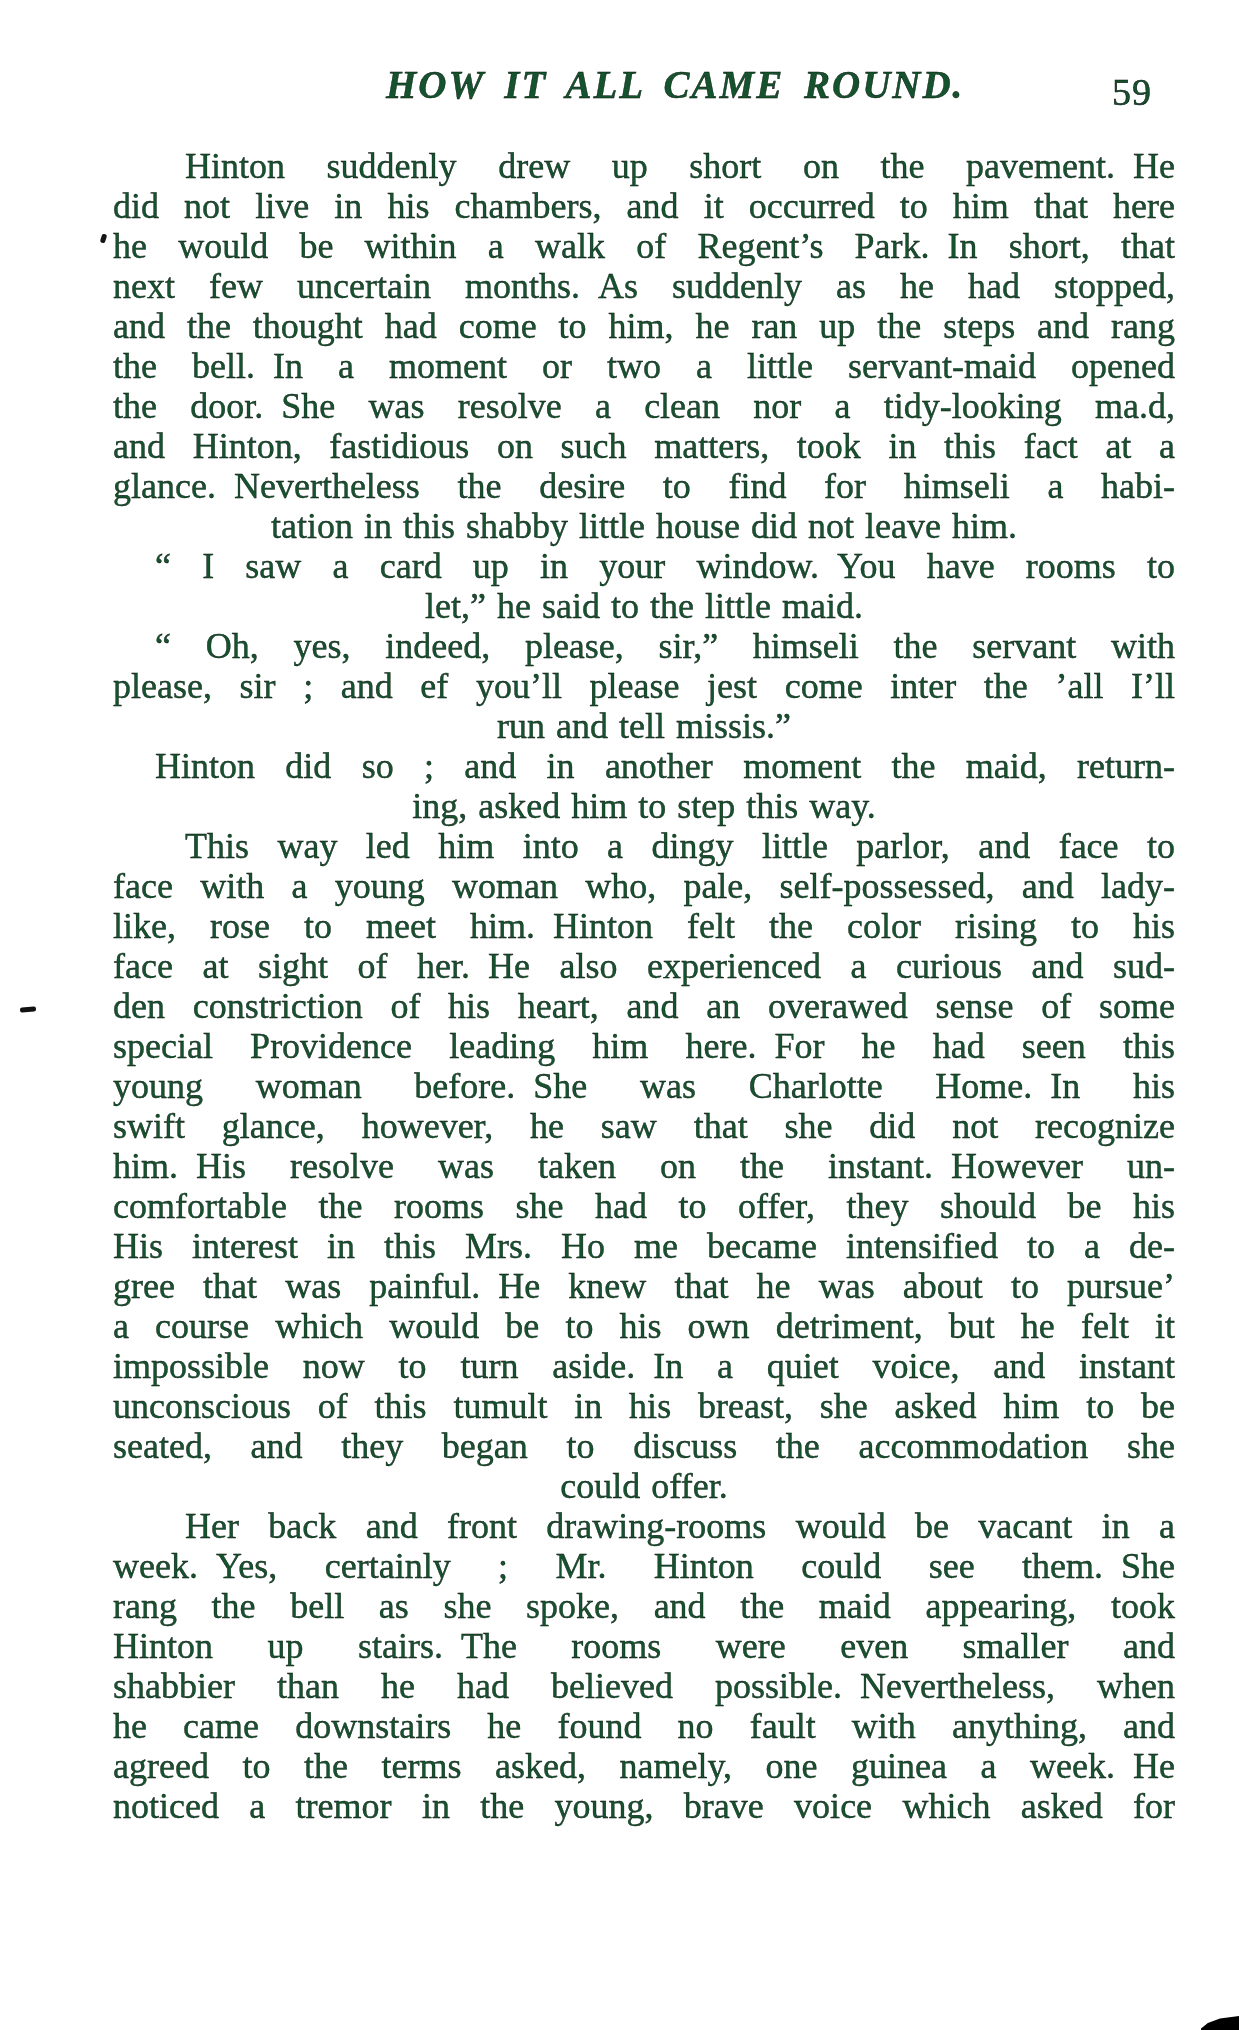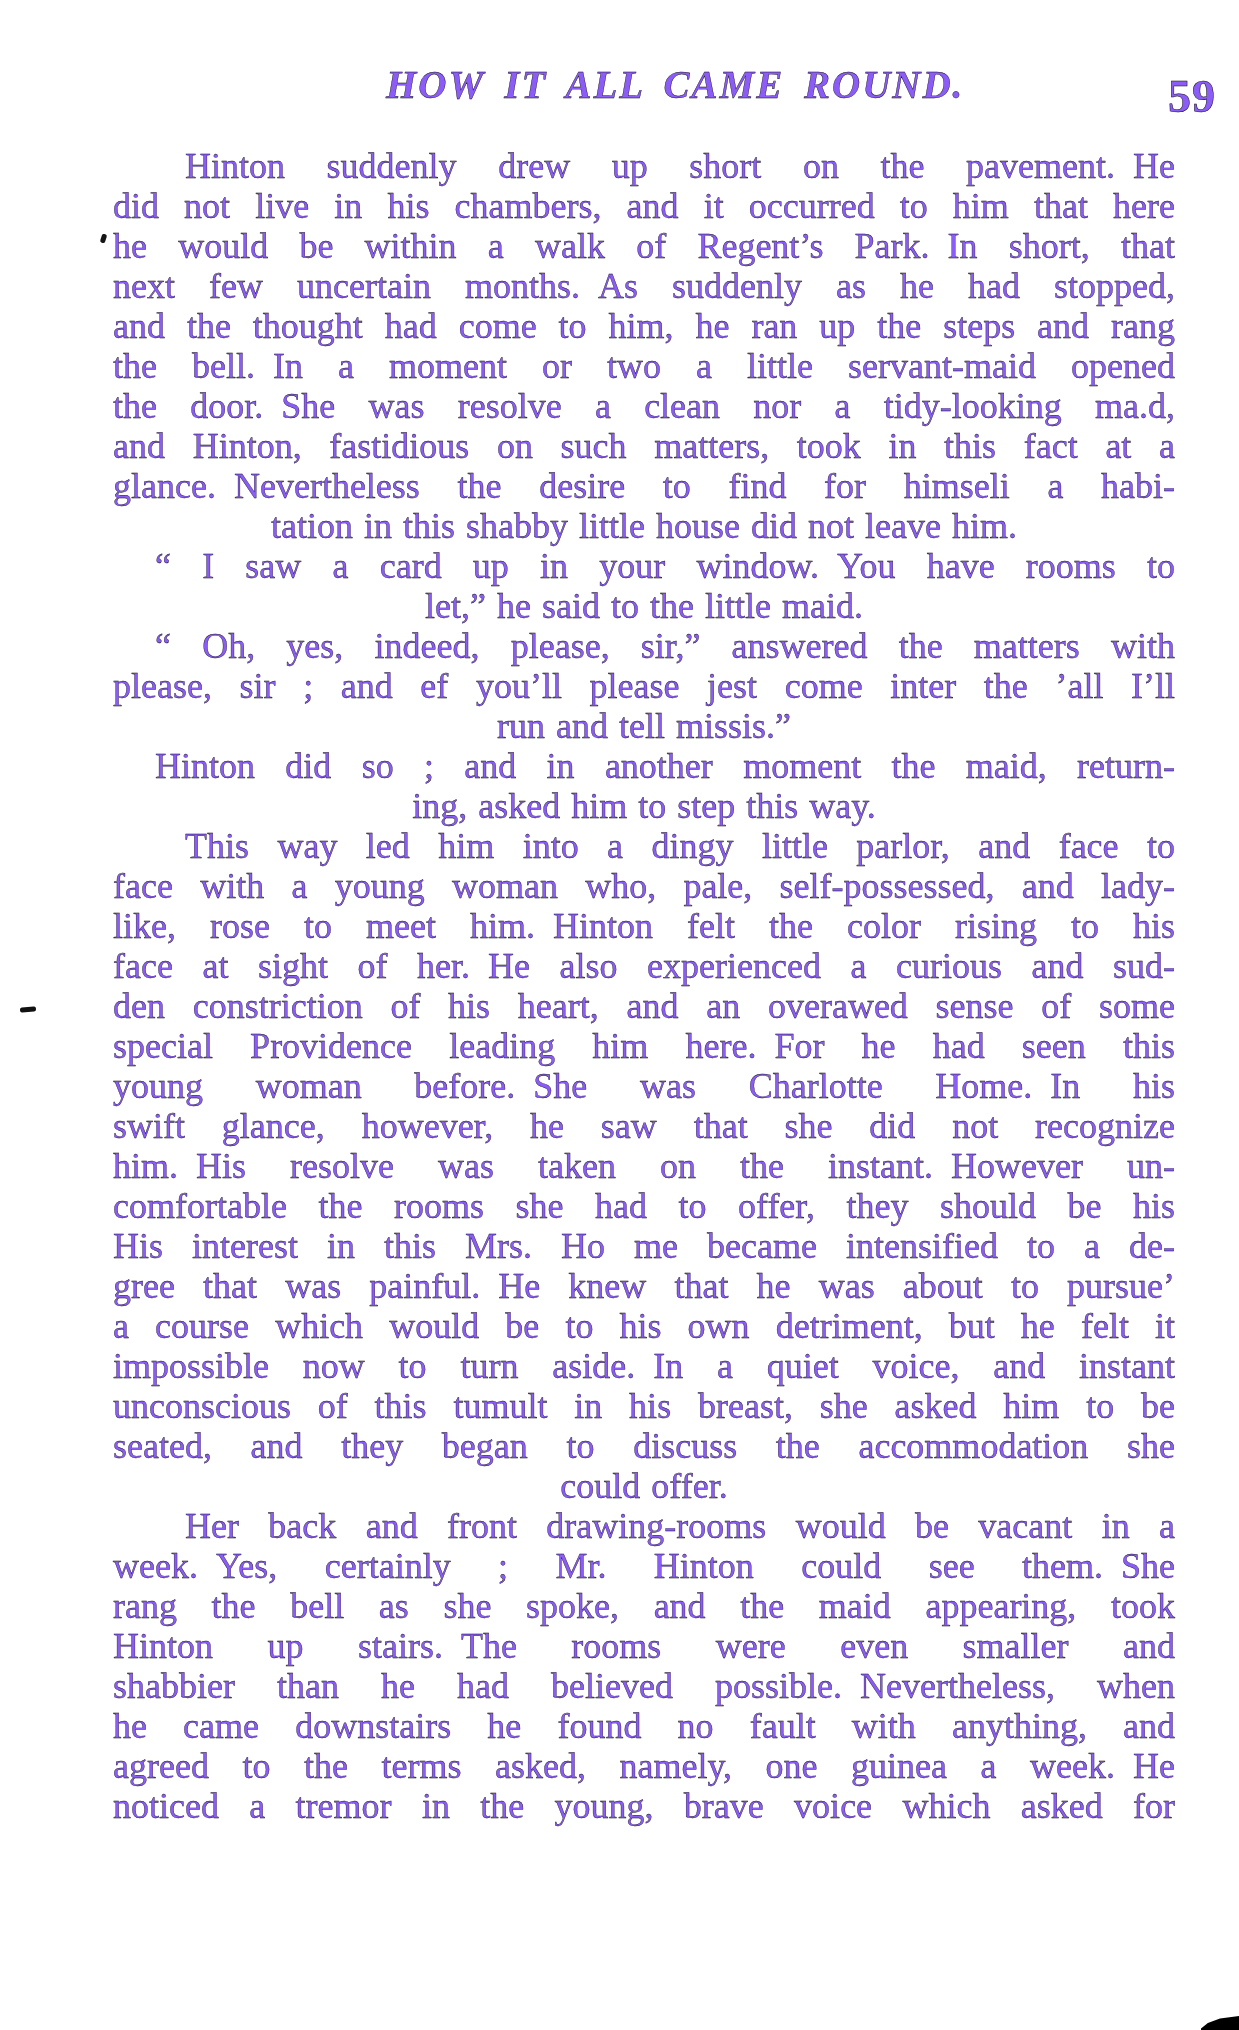--- a/index.html
+++ b/index.html
@@ -3,40 +3,40 @@
 <meta charset="utf-8">
 <style>
   html, body { margin: 0; padding: 0; background: #e8e8e8; }
   .page {
     position: relative;
     width: 1239px;
     height: 2030px;
     background: #ffffff;
     overflow: hidden;
     font-family: "Liberation Serif", "DejaVu Serif", serif;
-    color: #8b5cf6;
+    color: #14532d;
   }
   .running-head {
     position: absolute;
     left: 386px;
     top: 62px;
     font-style: italic;
     font-weight: 700;
     font-size: 39px;
     letter-spacing: 2px;
     word-spacing: 8px;
     white-space: nowrap;
     -webkit-text-stroke: 0.4px #0a0a0a;
   }
   .page-number {
     position: absolute;
-    left: 1168px;
+    left: 1112px;
     top: 70px;
-    font-weight: 700;
-    font-size: 46px;
+    font-weight: 400;
+    font-size: 38px;
     letter-spacing: 1px;
     -webkit-text-stroke: 0.5px #0a0a0a;
   }
   .body-text {
     position: absolute;
     left: 105px;
     top: 146px;
     width: 1062px;
     font-size: 36px;
     line-height: 40px;
@@ -105,21 +105,21 @@
         <div class="line">the door. She was resolve a clean nor a tidy-looking ma.d,</div>
         <div class="line">and Hinton, fastidious on such matters, took in this fact at a</div>
         <div class="line">glance. Nevertheless the desire to find for himseli a habi-</div>
         <div class="line short">tation in this shabby little house did not leave him.</div>
       </div>
       <div class="para indent-narrow">
         <div class="line">“ I saw a card up in your window. You have rooms to</div>
         <div class="line short">let,” he said to the little maid.</div>
       </div>
       <div class="para indent-narrow">
-        <div class="line">“ Oh, yes, indeed, please, sir,” answered the matters with</div>
+        <div class="line">“ Oh, yes, indeed, please, sir,” himseli the servant with</div>
         <div class="line">please, sir ; and ef you’ll please jest come inter the ’all I’ll</div>
         <div class="line short">run and tell missis.”</div>
       </div>
       <div class="para indent-narrow">
         <div class="line">Hinton did so ; and in another moment the maid, return-</div>
         <div class="line short">ing, asked him to step this way.</div>
       </div>
       <div class="para indent-wide">
         <div class="line">This way led him into a dingy little parlor, and face to</div>
         <div class="line">face with a young woman who, pale, self-possessed, and lady-</div>

